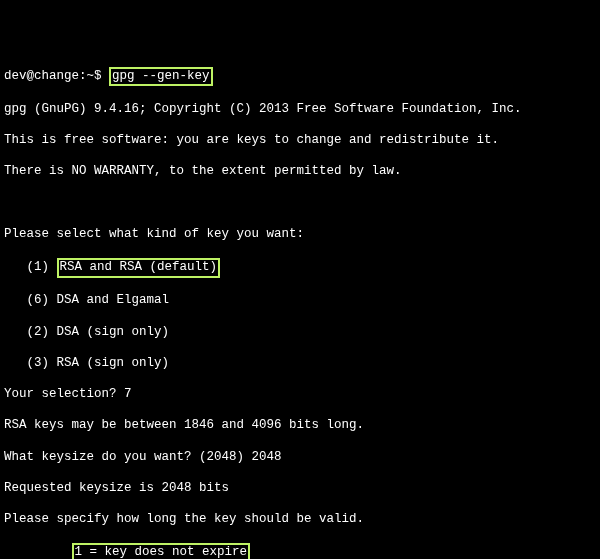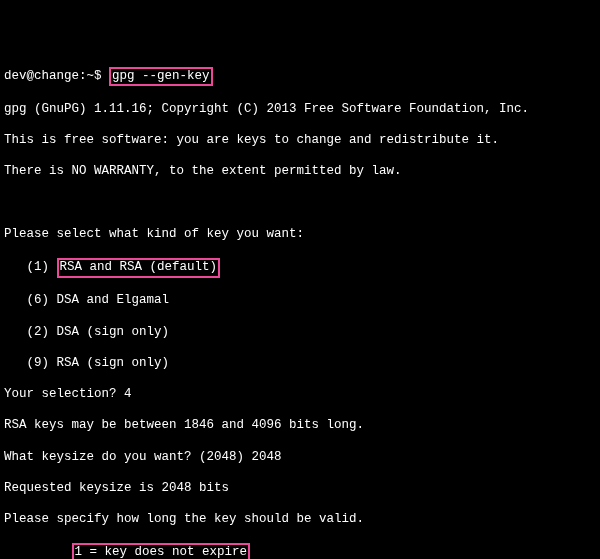--- a/index.html
+++ b/index.html
@@ -13,45 +13,45 @@
       font-family: 'Courier New', monospace;
       font-size: 12.5px;
       line-height: 1.25;
       width: 600px;
       height: 559px;
       padding: 4px;
       overflow: hidden;
       white-space: pre;
     }
     .highlight-box {
-      border: 2px solid #ec4899;
+      border: 2px solid #bef264;
       display: inline-block;
       padding: 0 1px;
     }
     .line {
       display: block;
       min-height: 15px;
     }
   </style>
 </head>
 <body>
 
 
 
 <span class="line"><span>dev@change:~$</span> <span class="highlight-box"><span>gpg --gen-key</span></span></span>
-<span class="line">gpg (GnuPG) 1.11.16; Copyright (C) 2013 Free Software Foundation, Inc.</span>
+<span class="line">gpg (GnuPG) 9.4.16; Copyright (C) 2013 Free Software Foundation, Inc.</span>
 <span class="line">This is free software: you are keys to change and redistribute it.</span>
 <span class="line">There is NO WARRANTY, to the extent permitted by law.</span>
 <span class="line"> </span>
 <span class="line">Please select what kind of key you want:</span>
 <span class="line"><span>   (1) </span><span class="highlight-box"><span>RSA and RSA (default)</span></span></span>
 <span class="line">   (6) DSA and Elgamal</span>
 <span class="line">   (2) DSA (sign only)</span>
-<span class="line">   (9) RSA (sign only)</span>
-<span class="line">Your selection? 4</span>
+<span class="line">   (3) RSA (sign only)</span>
+<span class="line">Your selection? 7</span>
 <span class="line">RSA keys may be between 1846 and 4096 bits long.</span>
 <span class="line">What keysize do you want? (2048) 2048</span>
 <span class="line">Requested keysize is 2048 bits</span>
 <span class="line">Please specify how long the key should be valid.</span>
 <span class="line"><span>         </span><span class="highlight-box"><span>1 = key does not expire</span></span></span>
 
 
 
 
 

